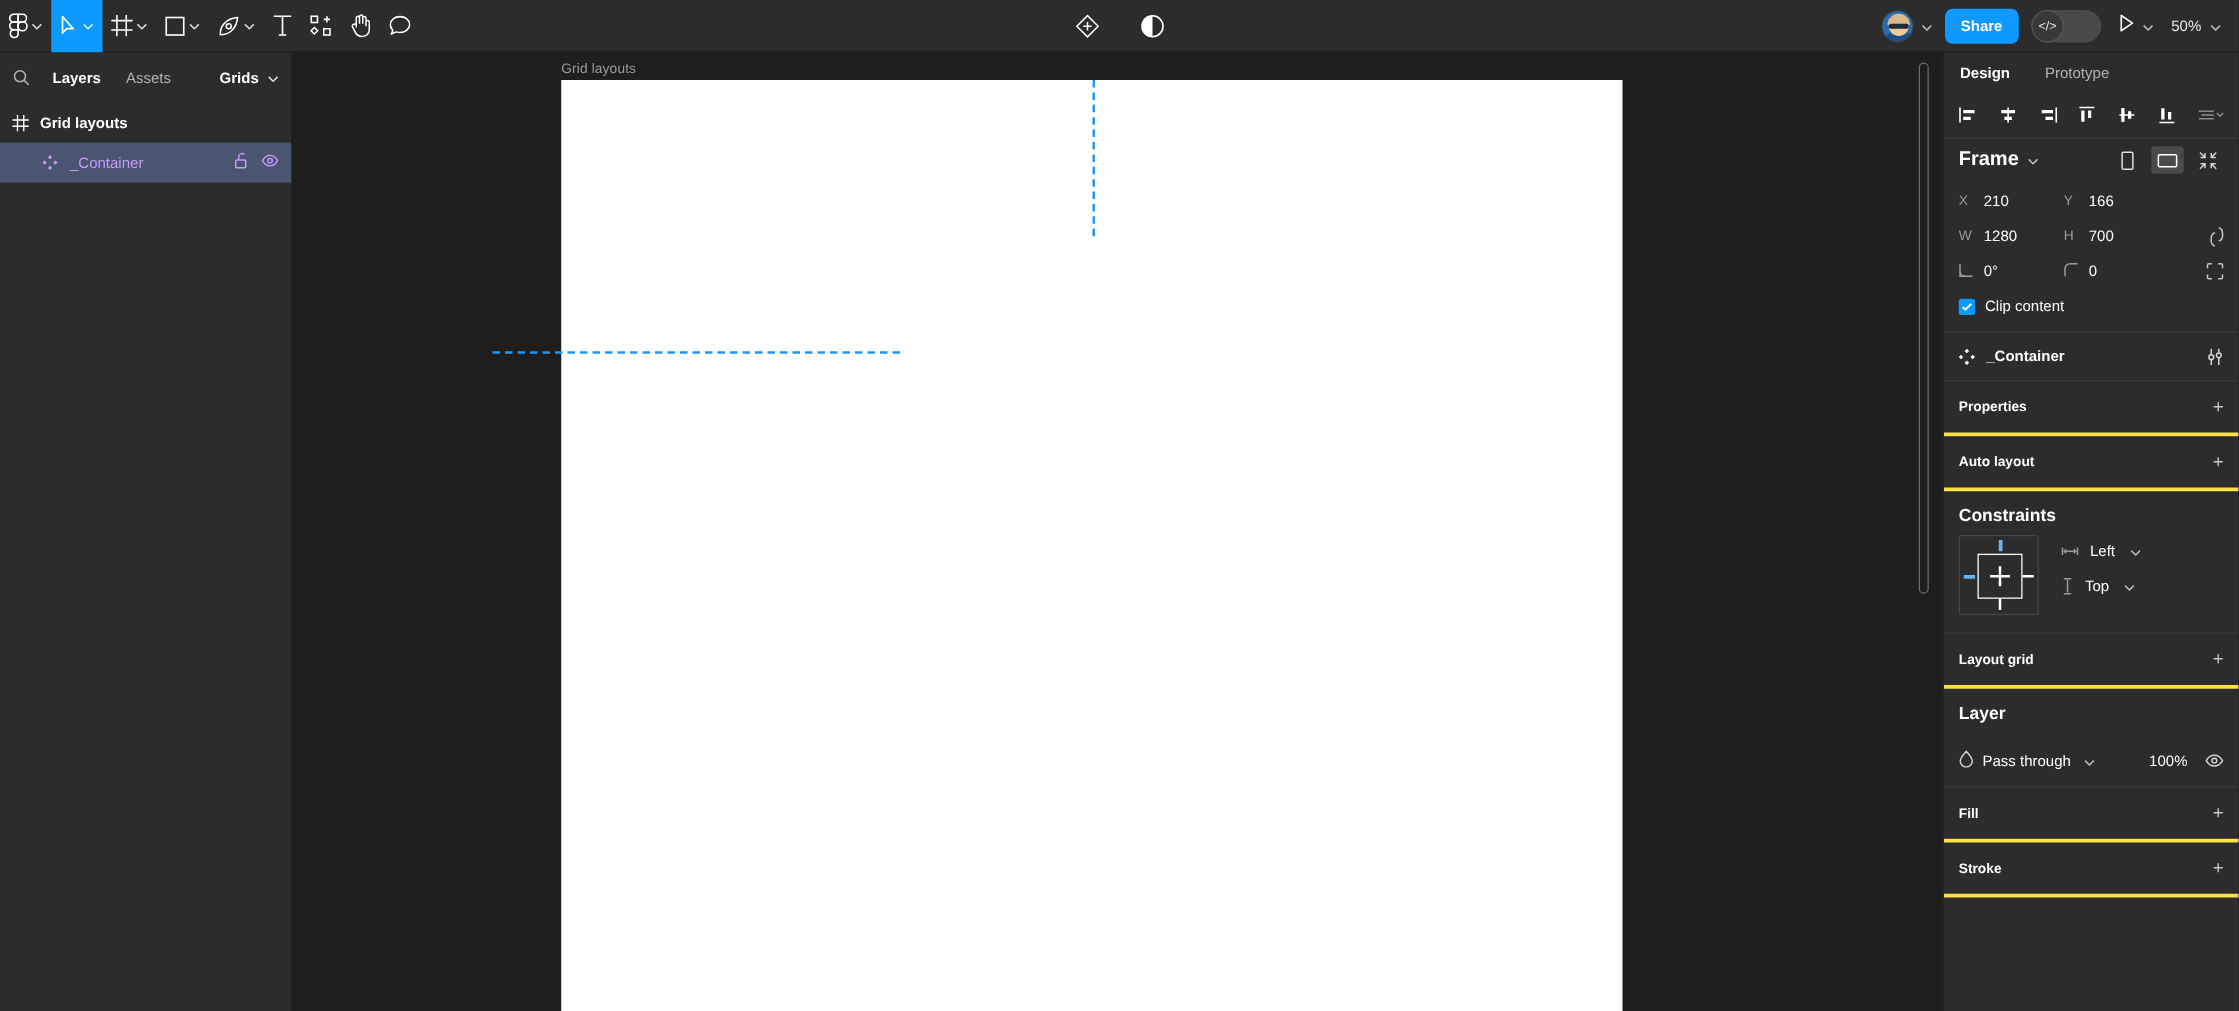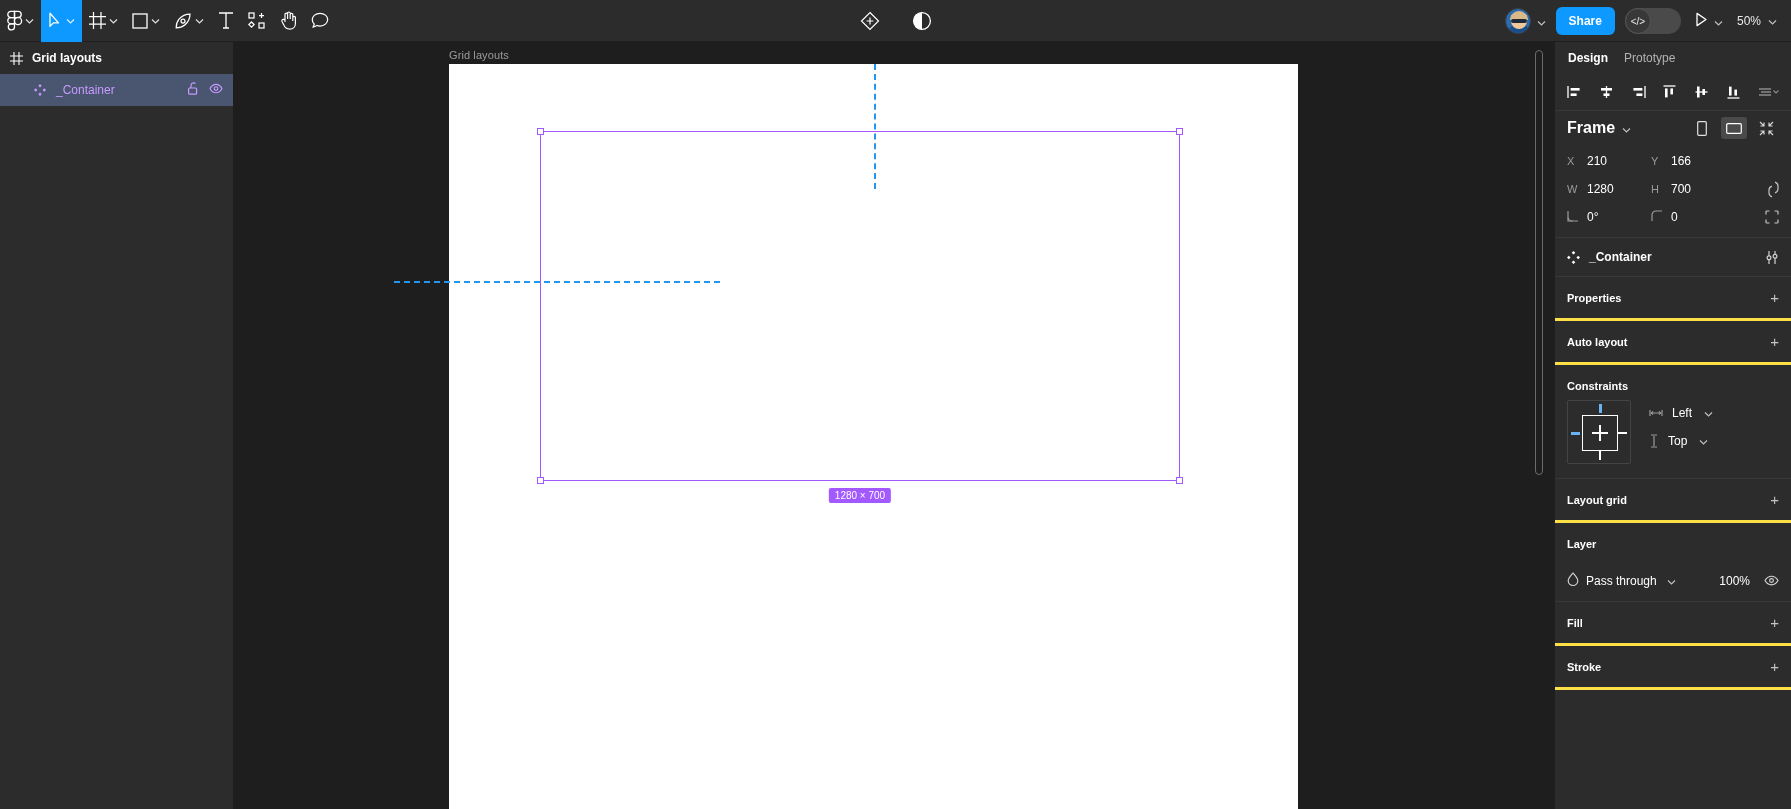--- a/index.html
+++ b/index.html
@@ -145,31 +145,31 @@
     position: absolute; right: 11px; top: 8px; width: 8px; height: 425px;
     border-radius: 4px; border: 1px solid #6b6b6b; background: transparent;
     cursor: pointer;
   }
 
   
   .right-panel {
     position: absolute; right: 0; top: 42px; width: 237px; height: 767px;
     background: #2c2c2c; border-left: 1px solid #1e1e1e; overflow: hidden;
   }
-  .rp-tabs { height: 32px; display: flex; align-items: center; padding: 0 13px; gap: 16px; }
+  .rp-tabs { height: 32px; display: flex; align-items: center; padding: 0 13px; gap: 28px; }
   .rp-tab { font-size: 12px; color: #b3b3b3; cursor: pointer; }
   .rp-tab.active { color: #ffffff; font-weight: 600; }
   .rp-align {
     height: 37px; display: flex; align-items: center; justify-content: space-between;
     padding: 0 12px; border-bottom: 1px solid #383838; color: #ffffff;
   }
   .rp-align .al { cursor: pointer; display:flex; align-items:center; }
   .rp-align .al.dim { color: #8a8a8a; }
   .rp-title {
-    font-size: 11px; font-weight: 600; color: #ffffff;
+    font-size: 14px; font-weight: 600; color: #ffffff;
   }
   .frame-head {
     display: flex; align-items: center; justify-content: space-between;
     height: 30px; padding: 0 12px; margin-top: 2px;
   }
   .frame-head .fh-left { display:flex; align-items:flex-end; gap:4px; color:#ffffff; font-size:16px; font-weight:600; }
   .frame-head .fh-right { display:flex; align-items:center; gap:6px; color:#d4d4d4; }
   .dev-btn {
     width: 26px; height: 22px; border-radius: 3px; display:flex;
     align-items:center; justify-content:center; cursor:pointer;
@@ -390,20 +390,42 @@
         <span class="caret">
           <svg width="9" height="6" viewBox="0 0 9 6">
               <path d="M1 1.5L4.5 5 8 1.5" stroke="#d9d9d9" stroke-width="1.2" fill="none"></path>
             </svg>
         </span>
       </div>
     </div>
   </div>
 
   <div class="left-panel">
+    <div class="lp-tabs">
+      <div class="lp-search">
+        <svg width="14" height="14" viewBox="0 0 14 14">
+          <circle cx="6" cy="6" r="4.4" stroke="#b3b3b3" stroke-width="1.2" fill="none"></circle>
+          <path d="M9.3 9.3L13 13" stroke="#b3b3b3" stroke-width="1.2"></path>
+        </svg>
+      </div>
+      <div class="lp-tab active">
+        <span>Layers</span>
+      </div>
+      <div class="lp-tab">
+        <span>Assets</span>
+      </div>
+      <div class="lp-grids">
+        <span>Grids</span>
+        <span class="caret">
+          <svg width="9" height="6" viewBox="0 0 9 6">
+              <path d="M1 1.5L4.5 5 8 1.5" stroke="#fff" stroke-width="1.2" fill="none"></path>
+            </svg>
+        </span>
+      </div>
+    </div>
 
     <div class="layer-row page">
       <span class="lr-icon">
         <svg width="13" height="13" viewBox="0 0 13 13">
           <path d="M4 0v13M9 0v13M0 4h13M0 9h13" stroke="#fff" stroke-width="1.1"></path>
         </svg>
       </span>
       <span>Grid layouts</span>
     </div>
 
@@ -430,27 +452,20 @@
       </span>
     </div>
   </div>
 
   <div class="canvas">
     <div class="frame-label">Grid layouts</div>
     <div class="frame-white"></div>
     <div class="guide-v"></div>
     <div class="guide-h"></div>
 
-    <div class="sel-box">
-      <div class="handle h-tl"></div>
-      <div class="handle h-tr"></div>
-      <div class="handle h-bl"></div>
-      <div class="handle h-br"></div>
-      <div class="size-badge">1280 × 700</div>
-    </div>
 
     <div class="canvas-scrollbar"></div>
   </div>
 
   <div class="right-panel">
 
     <div class="rp-tabs">
       <div class="rp-tab active">
         <span>Design</span>
       </div>
@@ -587,20 +602,28 @@
           <span class="val">0</span>
         </div>
         <span class="xy-end">
           <svg width="14" height="14" viewBox="0 0 14 14">
             <path d="M1 4.5V2a1 1 0 011-1h2.5M13 4.5V2a1 1 0 00-1-1H9.5M1 9.5V12a1 1 0 001 1h2.5M13 9.5V12a1 1 0 01-1 1H9.5" stroke="#c4c4c4" stroke-width="1.2" fill="none"></path>
           </svg>
         </span>
       </div>
     </div>
 
+    <div class="clip-row" style="padding-bottom:12px;">
+      <span class="checkbox">
+        <svg width="9" height="7" viewBox="0 0 9 7">
+            <path d="M1 3.5L3.3 5.8 8 1.1" stroke="#fff" stroke-width="1.5" fill="none"></path>
+          </svg>
+      </span>
+      <span class="clip-label">Clip content</span>
+    </div>
 
     <div class="comp-row">
       <span class="cr-icon">
         <svg width="13" height="13" viewBox="0 0 13 13">
           <path d="M6.5 0l1.8 1.8-1.8 1.8-1.8-1.8zM6.5 9.4l1.8 1.8-1.8 1.8-1.8-1.8zM1.8 4.7l1.8 1.8-1.8 1.8L0 6.5zM11.2 4.7L13 6.5l-1.8 1.8-1.8-1.8z" fill="#ffffff"></path>
         </svg>
       </span>
       <span class="cr-name">_Container</span>
       <span class="cr-act">
         <svg width="14" height="15" viewBox="0 0 14 15">

